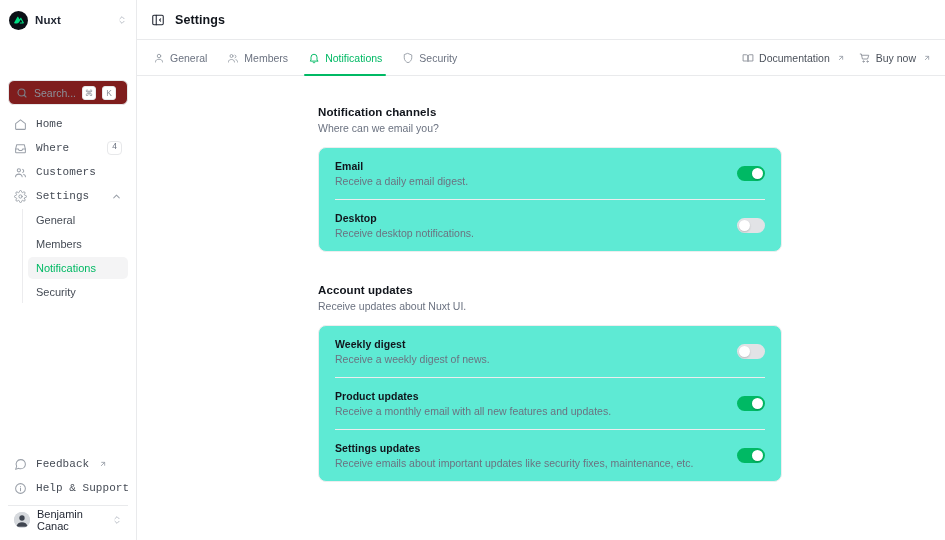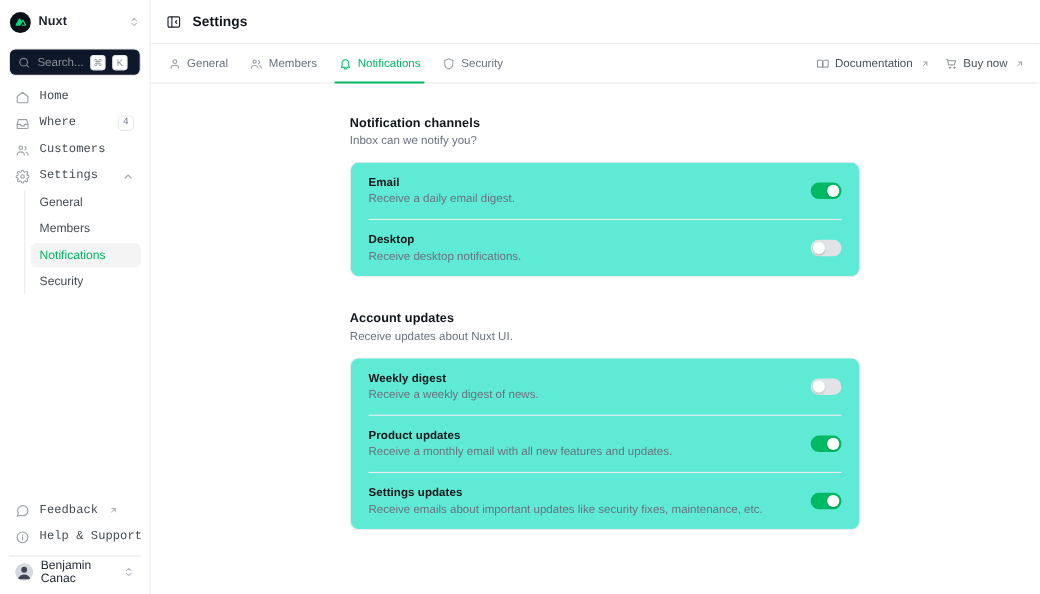--- a/index.html
+++ b/index.html
@@ -36,21 +36,21 @@
   .sb-top-label {
     font-size: 11.5px; font-weight: 600; color: #1f2430;
     flex: 1; letter-spacing: .1px;
   }
   .updown { color:#b6bbc4; flex:0 0 auto; display:flex; }
 
   .sb-search-wrap { padding: 4px 8px 6px 8px; }
   .sb-search {
     height: 25px; border: 1px solid #e7e8ea; border-radius: 6px;
     display: flex; align-items: center; gap: 6px;
-    padding: 0 20px 0 7px; background: #0f172a;
+    padding: 0 20px 0 7px; background: #7f1d1d; margin-top: 36px;
   }
   .sb-search .ph { font-size: 10.5px; color: #8b9099; flex: 1; }
   .kbd {
     font-size: 8.5px; color: #8b9099; border: 1px solid #e7e8ea;
     border-radius: 3px; min-width: 14px; height: 14px;
     display: flex; align-items: center; justify-content: center;
     background: #fff; padding: 0 3px; font-family: "Liberation Sans", sans-serif;
   }
 
   .sb-nav { padding: 2px 8px 0 8px; }
@@ -403,21 +403,21 @@
           </span>
         </div>
       </div>
     </div>
 
     <div class="content">
       <div class="content-inner">
 
         <div class="sec-block">
           <div class="sec-title">Notification channels</div>
-          <div class="sec-sub">Inbox can we notify you?</div>
+          <div class="sec-sub">Where can we email you?</div>
 
           <div class="card">
             <div class="row">
               <div class="row-text">
                 <div class="row-title">Email</div>
                 <div class="row-desc">Receive a daily email digest.</div>
               </div>
               <div class="toggle on">
                   <span class="knob"></span>
                 </div>

